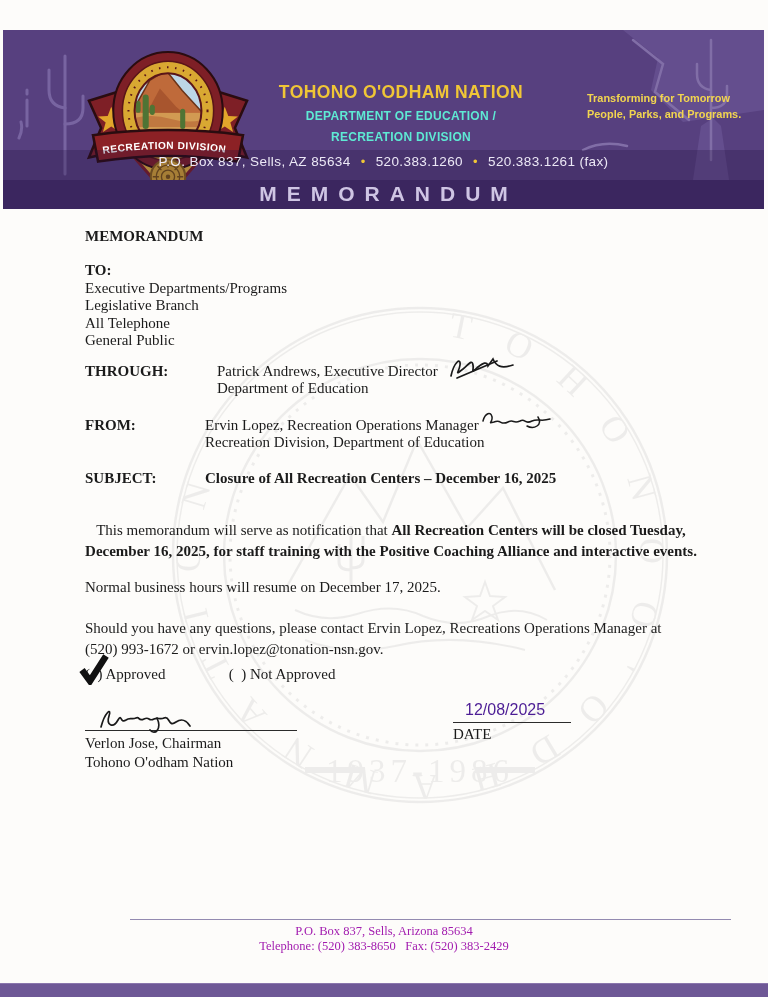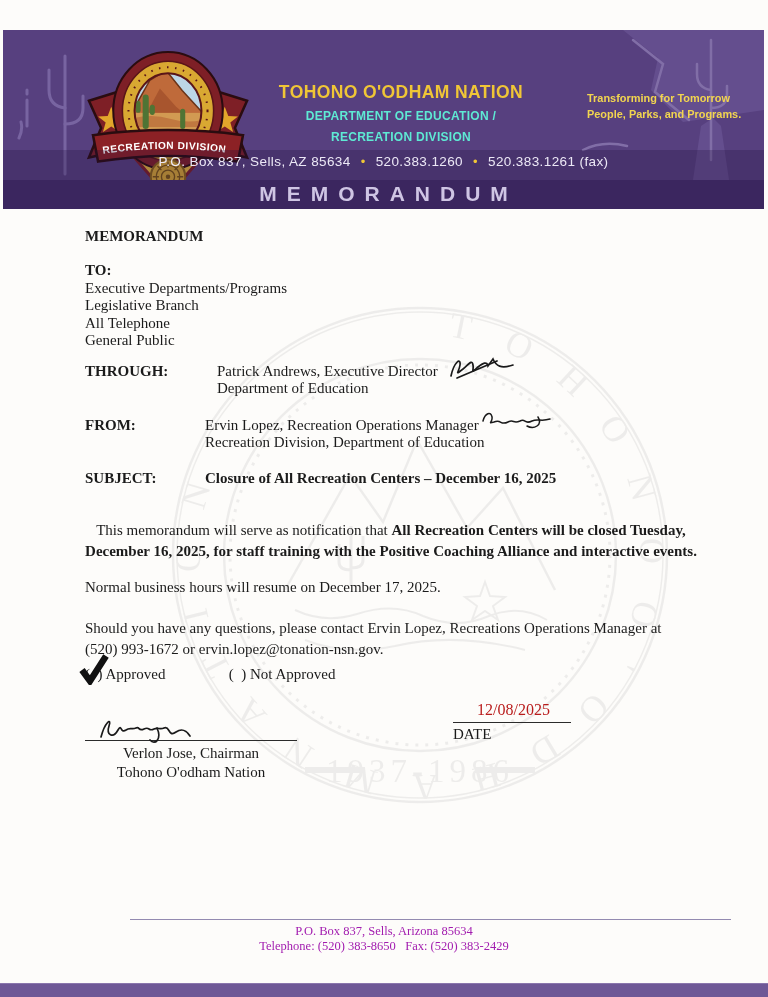--- a/index.html
+++ b/index.html
@@ -45,26 +45,26 @@
   .para{margin:0;line-height:21px;}
   .p1{margin-top:33px;text-align:center;}
   .p2{margin-top:15px;}
   .p3{margin-top:20px;}
   .b{font-weight:bold;}
   .approval-row{position:relative;margin-top:6px;height:20px;}
   .appr,.not-appr{white-space:pre;}
   .appr{display:inline-block;width:140px;}
   .check-icon{position:absolute;left:-7px;top:-13px;}
   .sig-area{position:relative;margin-top:9px;height:110px;}
-  .sig-left{position:absolute;left:0;top:18px;text-align:center;}
+  .sig-left{position:absolute;left:0;top:8px;}
   .sig-verlon{display:block;margin:0 0 -7px 10px;}
   .sig-line{width:212px;border-top:1.7px solid #2b2b2b;}
   .signer{line-height:18.5px;margin-top:3px;}
   .date-block{position:absolute;left:368px;top:6px;}
-  .date-value{font-family:Liberation Serif, serif;font-size:16px;color:#b91c1c;margin-left:24px;}
+  .date-value{font-family:Liberation Sans, sans-serif;font-size:16px;color:#4c1d95;margin-left:12px;}
   .date-line{width:118px;border-top:1.5px solid #2b2b2b;margin-top:3px;}
   .date-label{margin-top:3px;font-size:15px;}
 
   
   .footer-divider{position:absolute;left:130px;top:919px;width:601px;height:0;
         border-top:1.6px solid #938ab0;}
   .footer-text{position:absolute;left:0;right:0;text-align:center;
         font-size:12.5px;color:#a21caf;line-height:15px;}
   .ft1{top:924px;}
   .ft2{top:939px;white-space:pre;}

